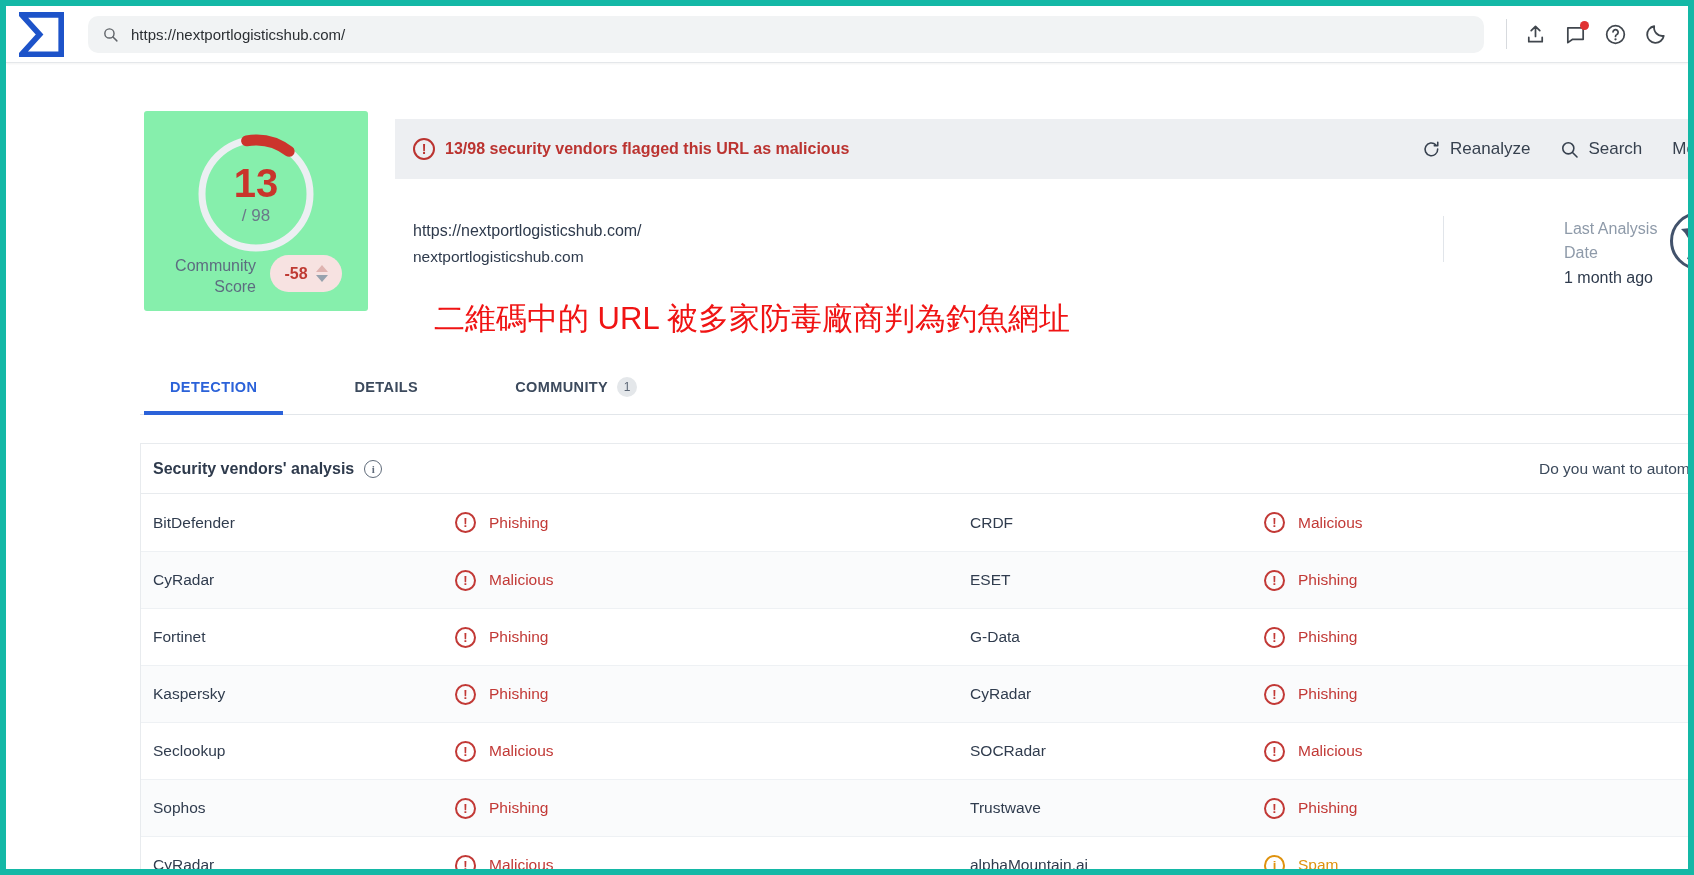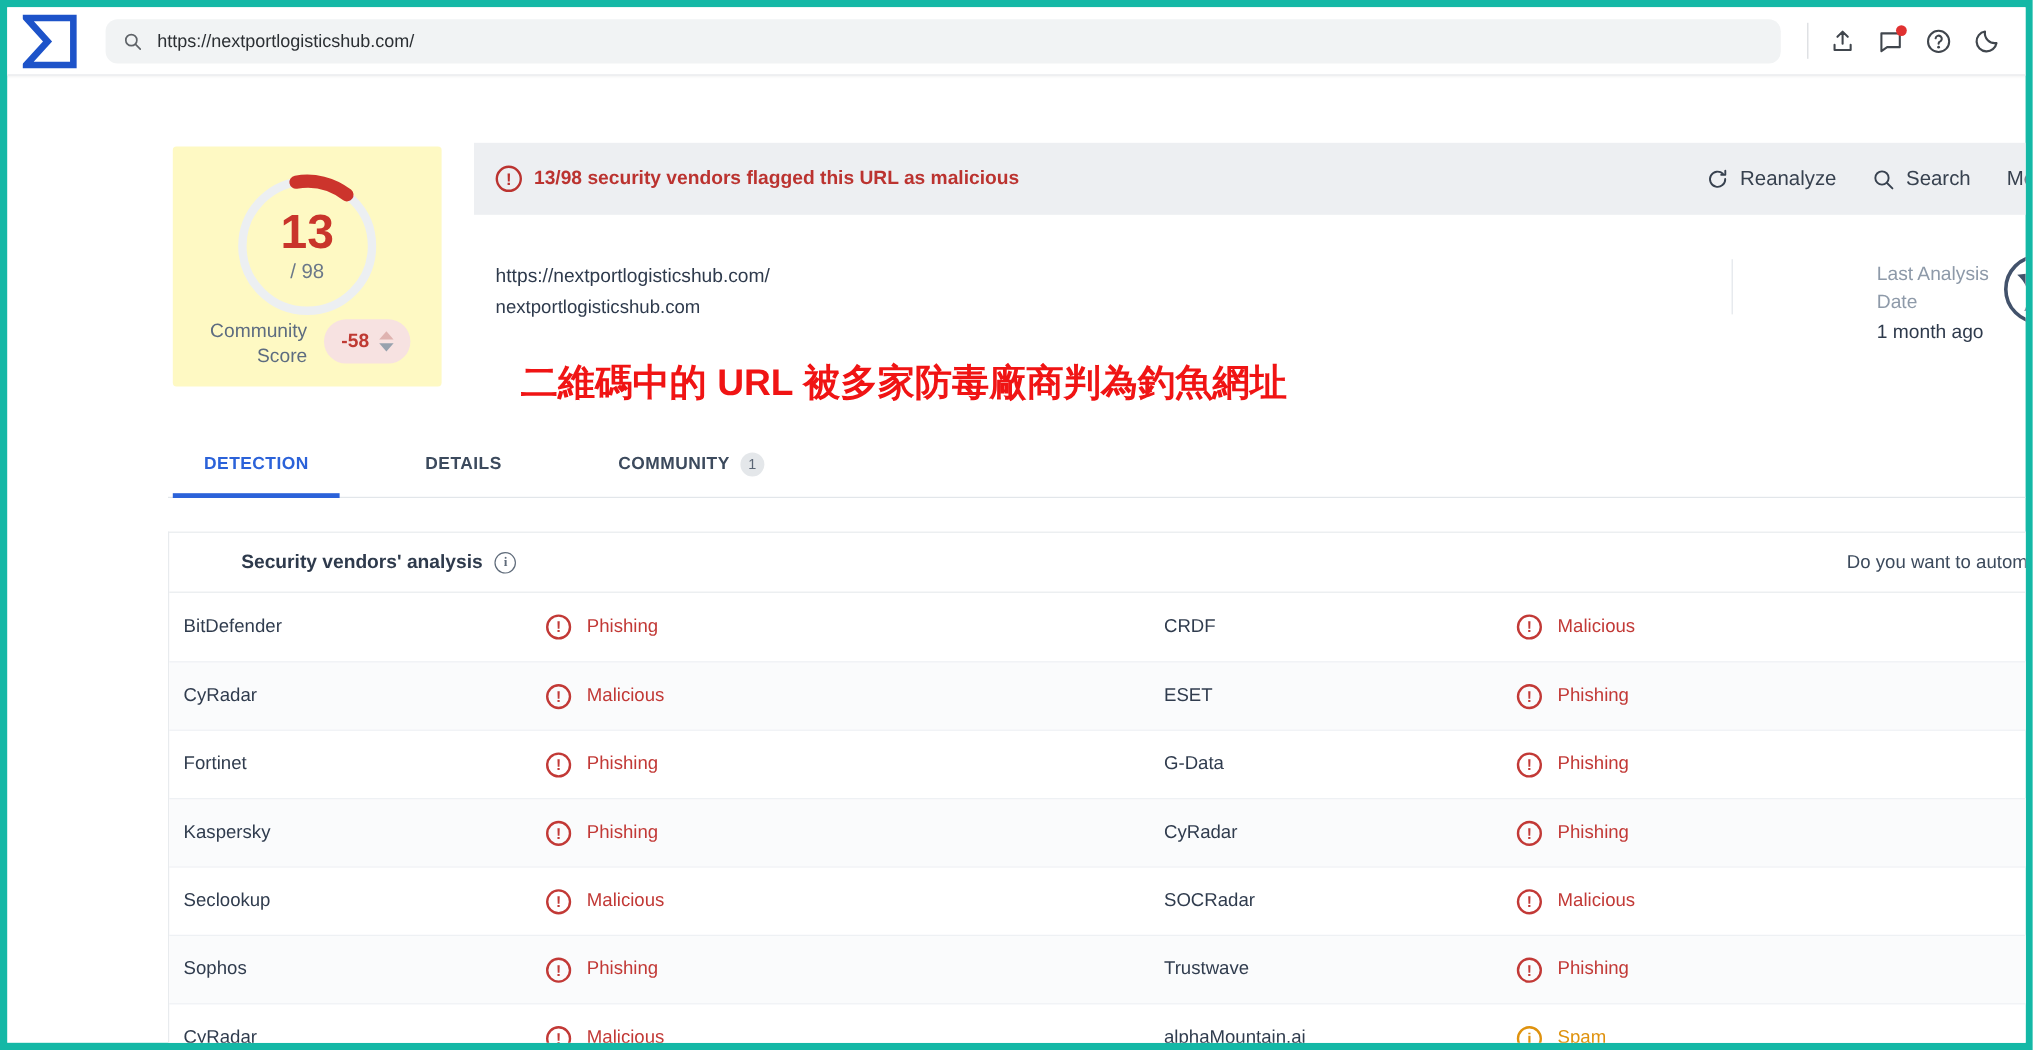--- a/index.html
+++ b/index.html
@@ -31,22 +31,22 @@
     position:relative; cursor:pointer; border-radius:50%;
   }
   .tb-icon svg { width:23px; height:23px; }
   .notif-dot {
     position:absolute; top:7px; right:6px; width:9px; height:9px;
     border-radius:50%; background:#e03131;
   }
 
   
   .score-card {
-    position:absolute; left:138px; top:116px; width:224px; height:200px;
-    background:#fef9c3; border-radius:3px;
+    position:absolute; left:138px; top:105px; width:224px; height:200px;
+    background:#86efac; border-radius:3px;
   }
   .donut { position:absolute; left:49px; top:20px; width:126px; height:126px; }
   .donut-text { position:absolute; inset:0; display:flex; flex-direction:column; align-items:center; justify-content:center; }
   .score-num { font-size:40px; font-weight:700; color:#c9352b; line-height:40px; }
   .score-total { font-size:17px; color:#6b7889; margin-top:3px; }
   .community { position:absolute; left:0; right:0; bottom:14px; display:flex; align-items:flex-start; justify-content:flex-end; padding-right:26px; gap:14px; }
   .community-label { width:100px; text-align:right; font-size:16px; line-height:21px; color:#5d6c80; }
   .community-pill {
     width:72px; height:37px; border-radius:19px; background:#f7e2e1;
     display:flex; align-items:center; justify-content:center; gap:8px; cursor:pointer;
@@ -80,21 +80,21 @@
   .la-label { font-size:16px; color:#8e9aa9; line-height:24px; }
   .la-value { font-size:16px; color:#2e3a4c; line-height:26px; }
   .globe-icon {
     position:absolute; left:1664px; top:206px; width:58px; height:58px;
     border-radius:50%; border:3px solid #42526b; background:#fff; overflow:hidden; cursor:pointer;
   }
 
   
   .annotation {
     position:absolute; left:428px; top:292px;
-    font-size:31px; font-weight:700; color:#f01414; white-space:nowrap;
+    font-size:31px; font-weight:400; color:#f01414; white-space:nowrap;
     font-family:"Liberation Sans","DejaVu Sans",sans-serif;
   }
 
   
   .tabbar { position:absolute; left:138px; top:352px; height:57px; display:flex; gap:45px; }
   .tabline { position:absolute; left:134px; right:0; top:408px; height:1px; background:#e2e6ea; }
   .tab {
     position:relative; height:100%; display:flex; align-items:center; padding:0 26px;
     font-size:14.5px; font-weight:700; letter-spacing:.4px; color:#3c4a5d; cursor:pointer;
   }
@@ -108,21 +108,21 @@
 
   
   .detect-card {
     position:absolute; left:134px; top:437px; width:1566px; height:500px;
     border-top:1px solid #e8ebee; border-left:1px solid #e8ebee; background:#fff;
   }
   .detect-header {
     position:relative; height:50px; display:flex; align-items:center; gap:10px;
     padding-left:12px; border-bottom:1px solid #e8ebee;
   }
-  .section-title { font-size:16px; font-weight:700; color:#2e3a4c;margin-left:48px; }
+  .section-title { font-size:16px; font-weight:700; color:#2e3a4c; }
   .info-icon {
     width:18px; height:18px; border-radius:50%; border:1.5px solid #5f6b7a;
     color:#5f6b7a; font-size:11px; font-weight:700; font-family:"Liberation Serif",serif;
     display:flex; align-items:center; justify-content:center; cursor:pointer;
   }
   .automate { position:absolute; left:1358px; top:0; height:100%; display:flex; align-items:center; font-size:15.5px; color:#3c4a5c; white-space:nowrap;margin-left:40px; }
   .vrow {
     display:grid; grid-template-columns:302px 515px 294px 1fr;
     align-items:center; height:57px; padding-left:12px;
   }

